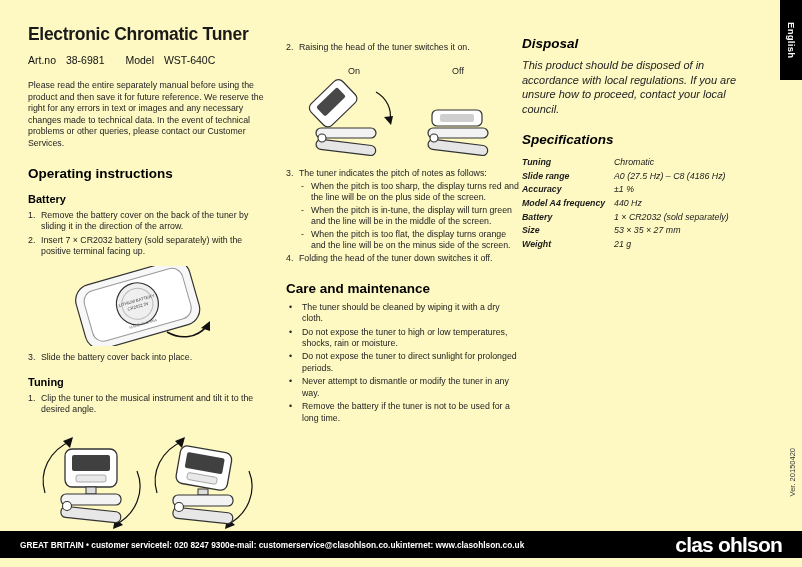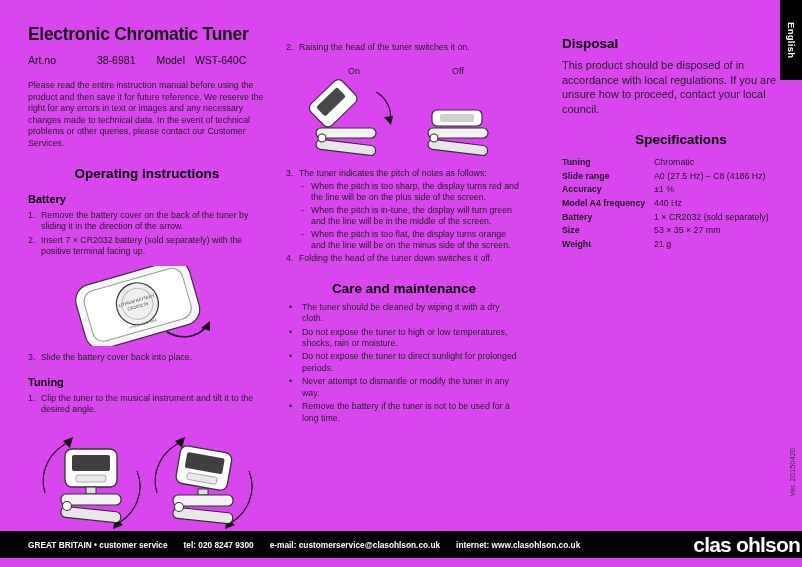--- a/index.html
+++ b/index.html
@@ -1,63 +1,63 @@
 <!DOCTYPE html>
 <html><head>
 <meta charset="utf-8">
 <style>
   html,body{margin:0;padding:0;}
   body{background:#d9d9d9;font-family:"Liberation Sans",sans-serif;}
-  .page{position:relative;width:802px;height:567px;background:#d946ef;overflow:hidden;color:#1a1a1a;}
+  .page{position:relative;width:802px;height:567px;background:#fef9c3;overflow:hidden;color:#1a1a1a;}
   .col{position:absolute;}
   .col1{left:28px;top:24px;width:238px;}
   .col2{left:286px;top:40px;width:236px;}
-  .col3{left:562px;top:36px;width:238px;}
+  .col3{left:522px;top:36px;width:238px;font-style:italic;}
   h1{font-size:17.5px;font-weight:700;letter-spacing:-0.3px;margin:0;}
   .artline{font-size:10.5px;margin-top:9px;color:#111;}
   .artline span{margin-right:7px;}
   .intro{font-size:8.8px;line-height:1.32;margin-top:14px;color:#222;}
   h2{font-size:13.5px;font-weight:700;margin:0;color:#000;}
   h3{font-size:11px;font-weight:700;margin:0;color:#000;}
-  .mt-sec{margin-top:16px;text-align:center;}
+  .mt-sec{margin-top:16px;}
   .mt-sub{margin-top:12px;}
   .steps{margin-top:5px;}
   .step{display:flex;font-size:8.8px;line-height:1.3;color:#222;margin-top:2px;}
   .step .num{flex:none;width:13px;}
   .sub{display:flex;font-size:8.8px;line-height:1.3;color:#222;padding-left:13px;margin-top:1px;}
   .sub .dash{flex:none;width:10px;padding-left:2px;}
   .bullets{margin-top:6px;}
   .bullet{display:flex;font-size:8.8px;line-height:1.3;color:#222;margin-top:2px;}
   .bullet .mark{flex:none;width:13px;padding-left:3px;}
   .para{font-size:11px;line-height:1.32;margin-top:7px;color:#222;}
   .specs{margin-top:9px;}
   .spec-row{display:flex;font-size:8.8px;line-height:1.55;}
   .spec-key{flex:none;width:92px;font-weight:700;}
   .illus{display:block;margin:9px auto 6px;}
   .lang-tab{position:absolute;top:0;right:0;width:22px;height:80px;background:#000;color:#fff;display:flex;align-items:center;justify-content:center;}
   .lang-tab span{writing-mode:vertical-rl;font-size:9.5px;font-weight:700;letter-spacing:0.3px;}
   .version{position:absolute;right:5px;top:448px;writing-mode:vertical-rl;transform:rotate(180deg);font-size:7.5px;color:#333;}
   .footer{position:absolute;left:0;bottom:9px;width:802px;height:27px;background:#000;color:#fff;display:flex;align-items:center;}
-  .footer-info{flex:1;display:flex;align-items:center;gap:16px;padding-left:28px;font-size:8.3px;font-weight:700;white-space:nowrap;}
-  .footer-logo{font-size:21px;font-weight:700;letter-spacing:-0.8px;padding-right:2px;}
+  .footer-info{flex:1;display:flex;align-items:center;padding-left:20px;font-size:8.3px;font-weight:700;white-space:nowrap;}
+  .footer-logo{font-size:21px;font-weight:700;letter-spacing:-0.8px;padding-right:20px;}
 </style>
 </head>
 <body>
 
 <div class="page">
 
   <div class="col col1">
     <h1>Electronic Chromatic Tuner</h1>
     <div class="artline">
       <span>Art.no</span>
-      <span style="margin-right:18px;margin-left:31px;">38-6981</span>
+      <span style="margin-right:18px;">38-6981</span>
       <span>Model</span>
       <span>WST-640C</span>
     </div>
-    <p class="intro">Please read the entire instruction manual before using the product and then save it for future reference. We reserve the right for any errors in text or images and any necessary changes made to technical data. In the event of technical problems or other queries, please contact our Customer Services.</p>
+    <p class="intro">Please read the entire separately manual before using the product and then save it for future reference. We reserve the right for any errors in text or images and any necessary changes made to technical data. In the event of technical problems or other queries, please contact our Customer Services.</p>
 
     <h2 class="mt-sec">Operating instructions</h2>
     <h3 class="mt-sub">Battery</h3>
 
     <div class="steps">
       <div class="step">
         <span class="num">1.</span>
         <span class="txt">Remove the battery cover on the back of the tuner by sliding it in the direction of the arrow.</span>
       </div>
       <div class="step">

